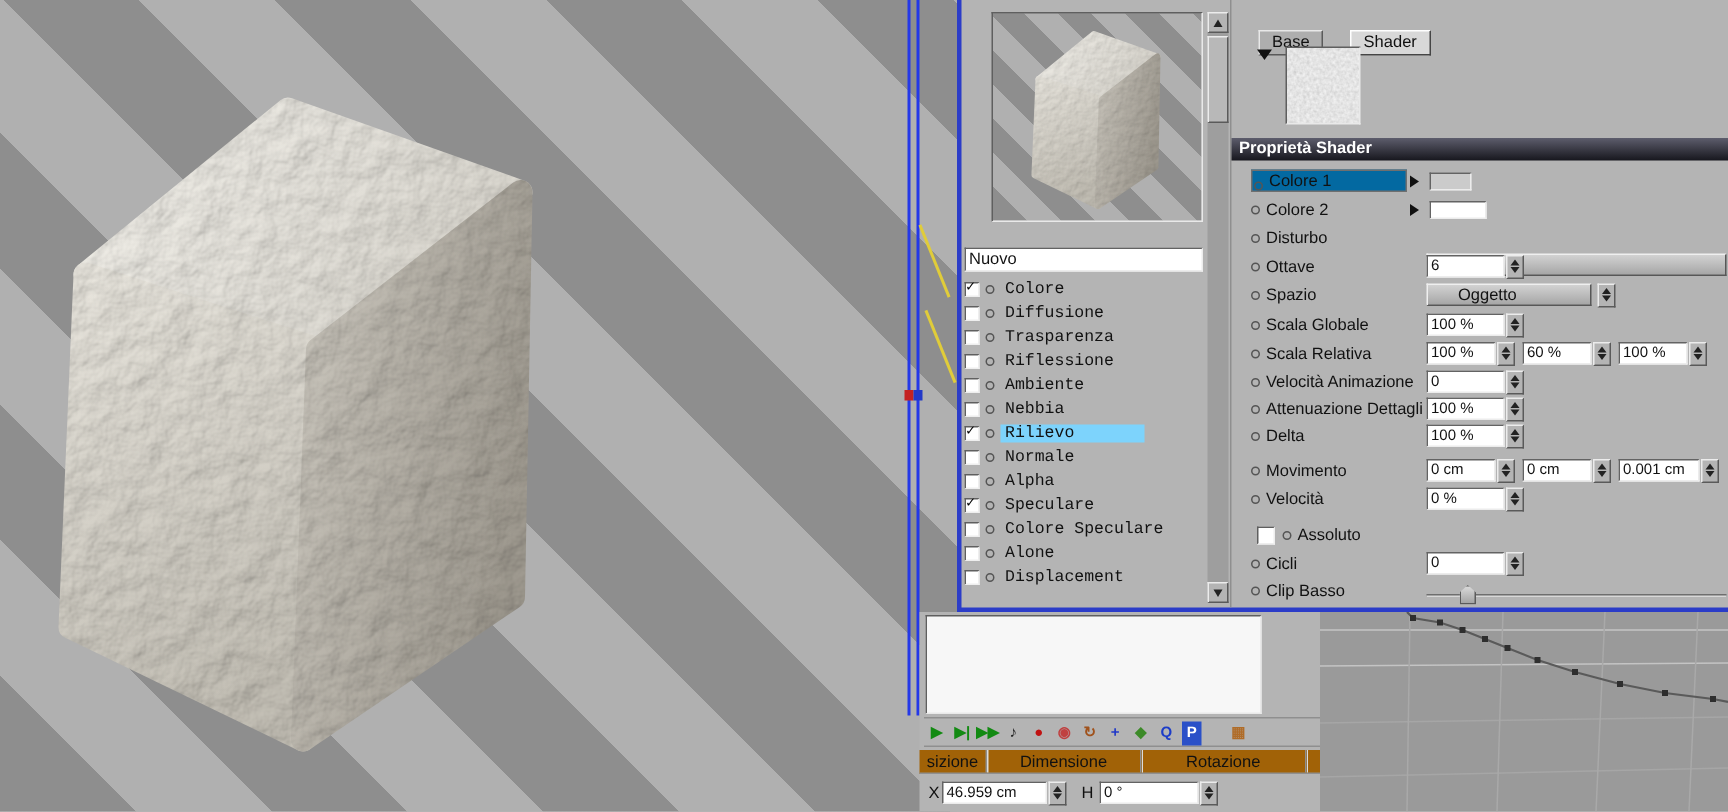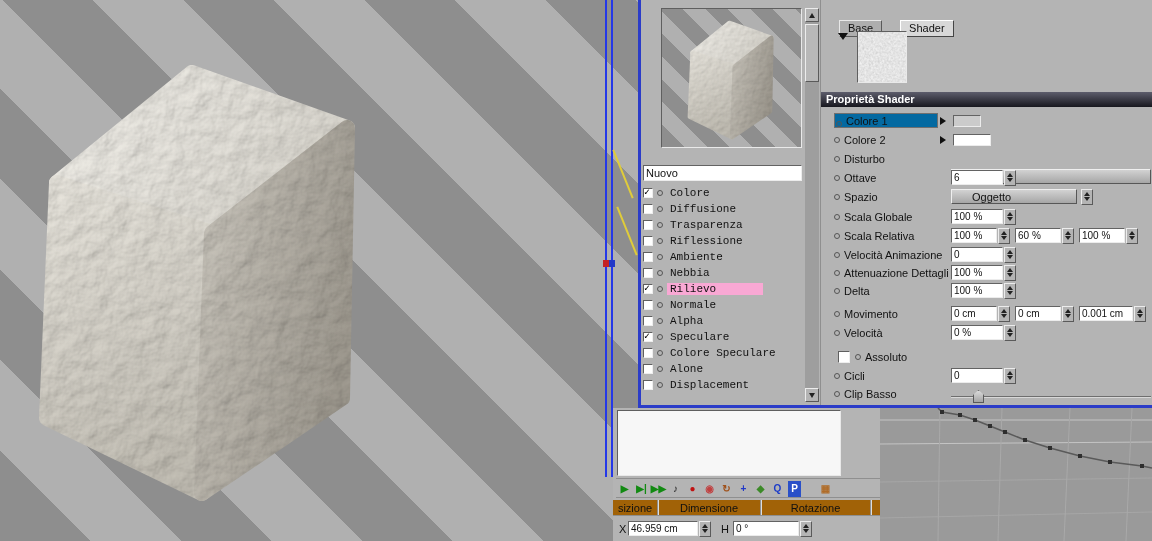--- a/index.html
+++ b/index.html
@@ -39,21 +39,21 @@
   .ch-list { position: absolute; left: 0; top: 185px; right: 0; }
   .ch-row { height: 16px; display: flex; align-items: center; padding-left: 2px; font-size: 11px; font-family: Liberation Mono, monospace; }
   .cb {
     width: 10px; height: 10px; background: #fff; flex: none;
     border: 1px solid; border-color: #5f5f5f #eee #eee #5f5f5f;
     margin-right: 4px; position: relative;
   }
   .ch-row.checked .cb::after { content: "✓"; position: absolute; left: 0px; top: -3px; font-size: 10px; color: #000; }
   .ring { width: 6px; height: 6px; border: 1px solid #555; border-radius: 50%; margin-right: 4px; flex: none; }
   .ch-row .lbl { padding: 0 3px; white-space: nowrap; }
-  .ch-row.selected .lbl { background: #f9a8d4; min-width: 96px; }
+  .ch-row.selected .lbl { background: #7dd3fc; min-width: 96px; }
 
   
   #scrollbar { position: absolute; left: 164px; top: 8px; width: 14px; height: 394px; background: #9e9e9e; }
   .sb-btn { position: absolute; left: 0; width: 14px; height: 14px; background: #b4b4b4;
     border: 1px solid; border-color: #ececec #5a5a5a #5a5a5a #ececec;
     display: flex; align-items: center; justify-content: center; }
   .sb-thumb { position: absolute; left: 0; top: 16px; width: 14px; height: 58px; background: #b8b8b8;
     border: 1px solid; border-color: #ececec #5a5a5a #5a5a5a #ececec; }
   .tri-up-s { width: 0; height: 0; border: 3px solid transparent; border-bottom: 5px solid #222; margin-top: -3px; }
   .tri-dn-s { width: 0; height: 0; border: 3px solid transparent; border-top: 5px solid #222; margin-bottom: -3px; }
@@ -82,21 +82,21 @@
   .popup { height: 15px; background: linear-gradient(#d2d2d2, #a6a6a6); border: 1px solid;
     border-color: #efefef #575757 #575757 #efefef; font-size: 11px; padding: 0 4px;
     display: flex; align-items: center; white-space: nowrap; }
   .spin { width: 12px; height: 16px; background: #b4b4b4; flex: none;
     border: 1px solid; border-color: #ececec #5a5a5a #5a5a5a #ececec;
     display: flex; flex-direction: column; align-items: center; justify-content: center; margin-left: 1px; }
   .spin .su { width: 0; height: 0; border: 3px solid transparent; border-bottom: 4px solid #222; margin-bottom: 1px; }
   .spin .sd { width: 0; height: 0; border: 3px solid transparent; border-top: 4px solid #222; }
   .fgroup { display: flex; align-items: center; margin-right: 5px; }
   .w46 { width: 46px; } .w52 { width: 52px; } .w54 { width: 54px; }
-  .w66 { width: 66px; } .w70 { width: 70px; } .w118 { width: 126px; padding-left: 20px; } .w200 { width: 200px; margin-top: 35px; }
+  .w66 { width: 66px; } .w70 { width: 70px; } .w118 { width: 110px; padding-left: 20px; } .w200 { width: 200px; margin-top: 35px; }
   .cb-big { width: 12px; height: 12px; background: #fff; border: 1px solid;
     border-color: #5f5f5f #eee #eee #5f5f5f; margin-right: 5px; flex: none; }
   .groove-line { position: absolute; left: 0; right: 0; top: 5px; height: 2px; background: #6e6e6e;
     border-bottom: 1px solid #d8d8d8; }
   .handle { position: absolute; top: -1px; width: 11px; height: 13px;
     background: linear-gradient(#dedede, #9f9f9f);
     clip-path: polygon(50% 0, 100% 38%, 100% 100%, 0 100%, 0 38%);
     box-shadow: inset 0 0 0 1px #5a5a5a; }
 
   

